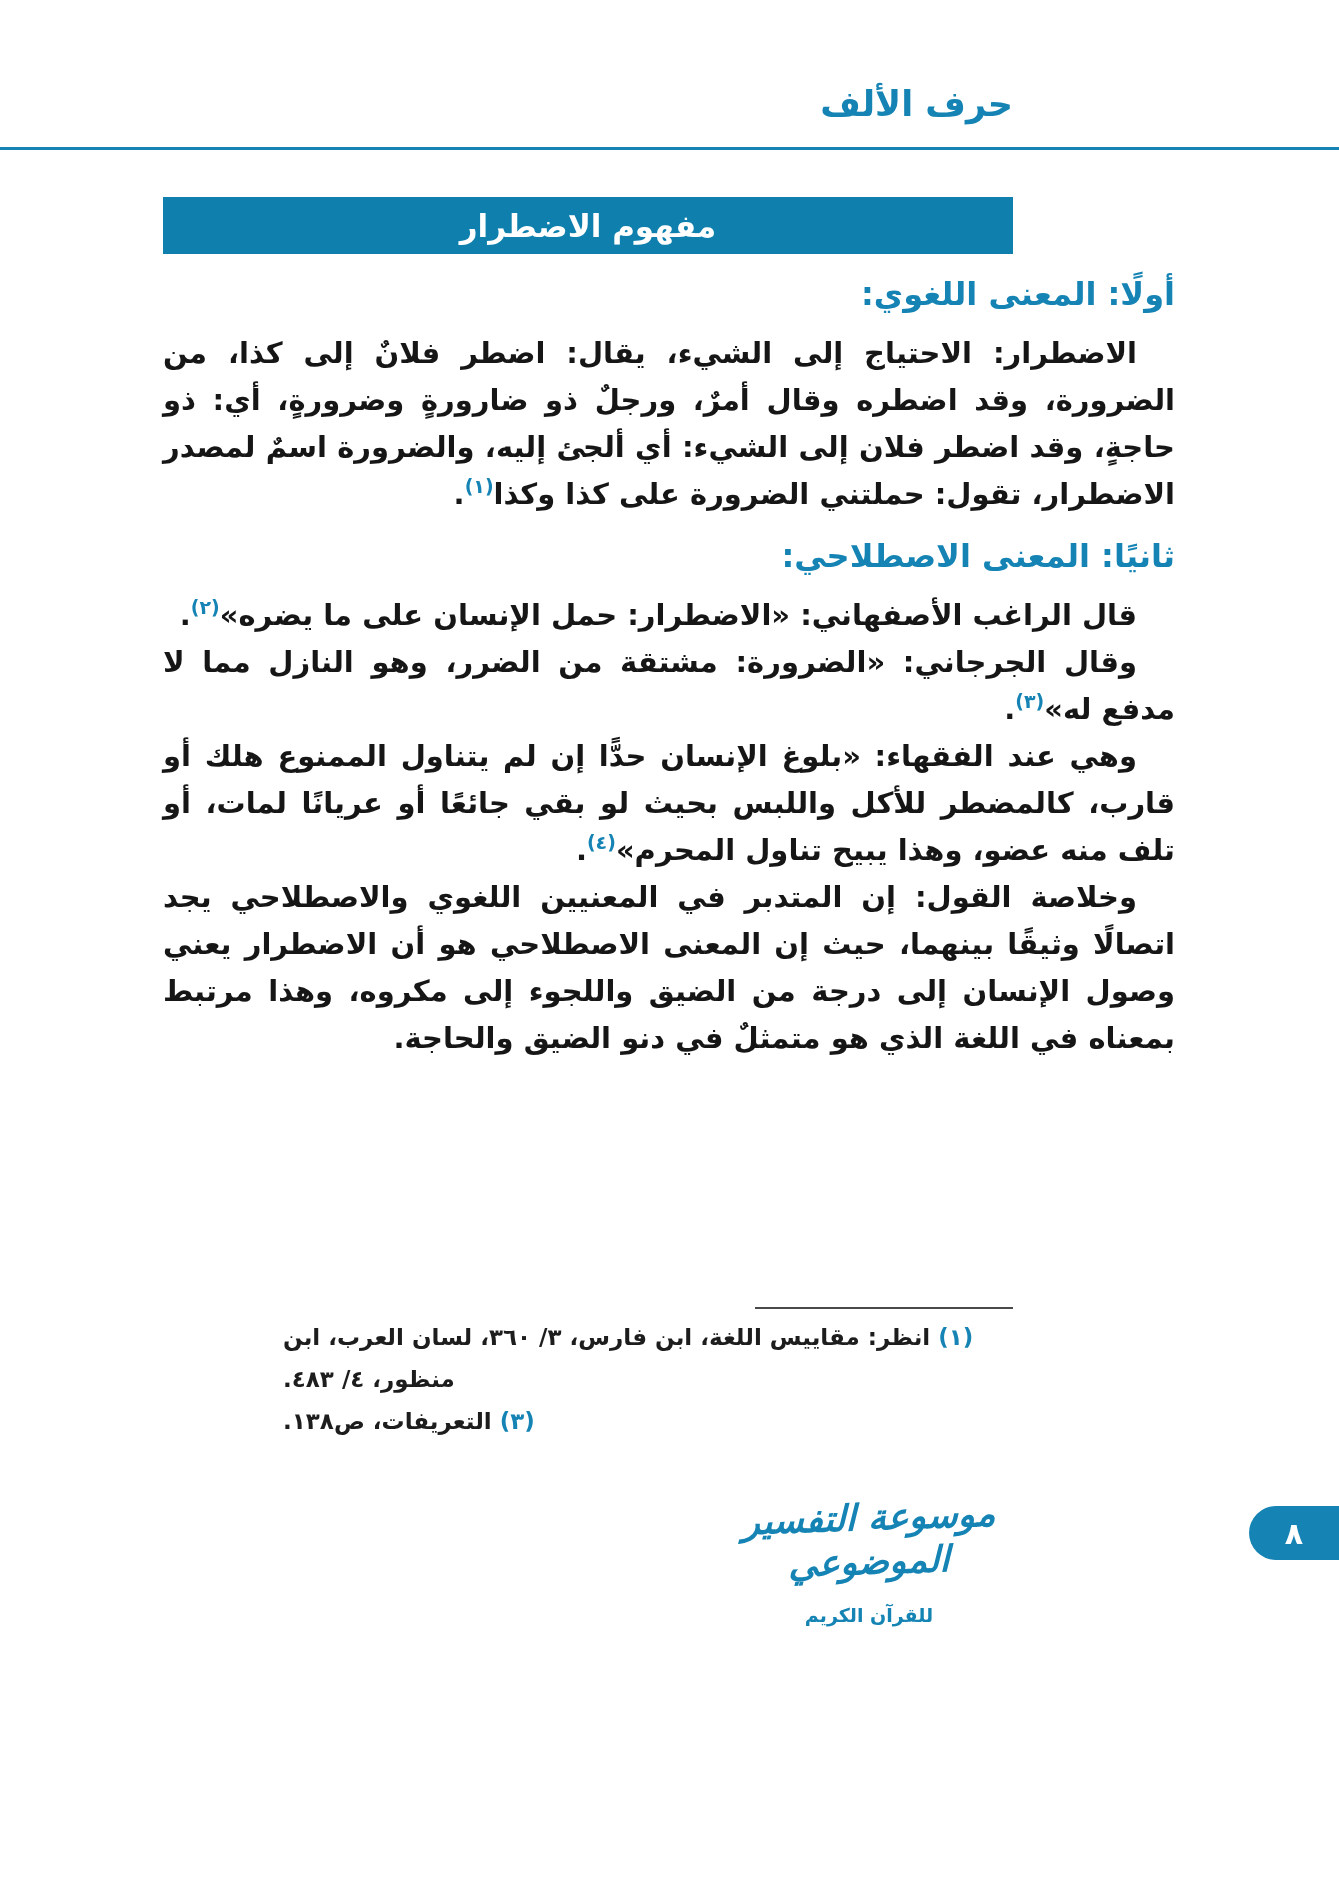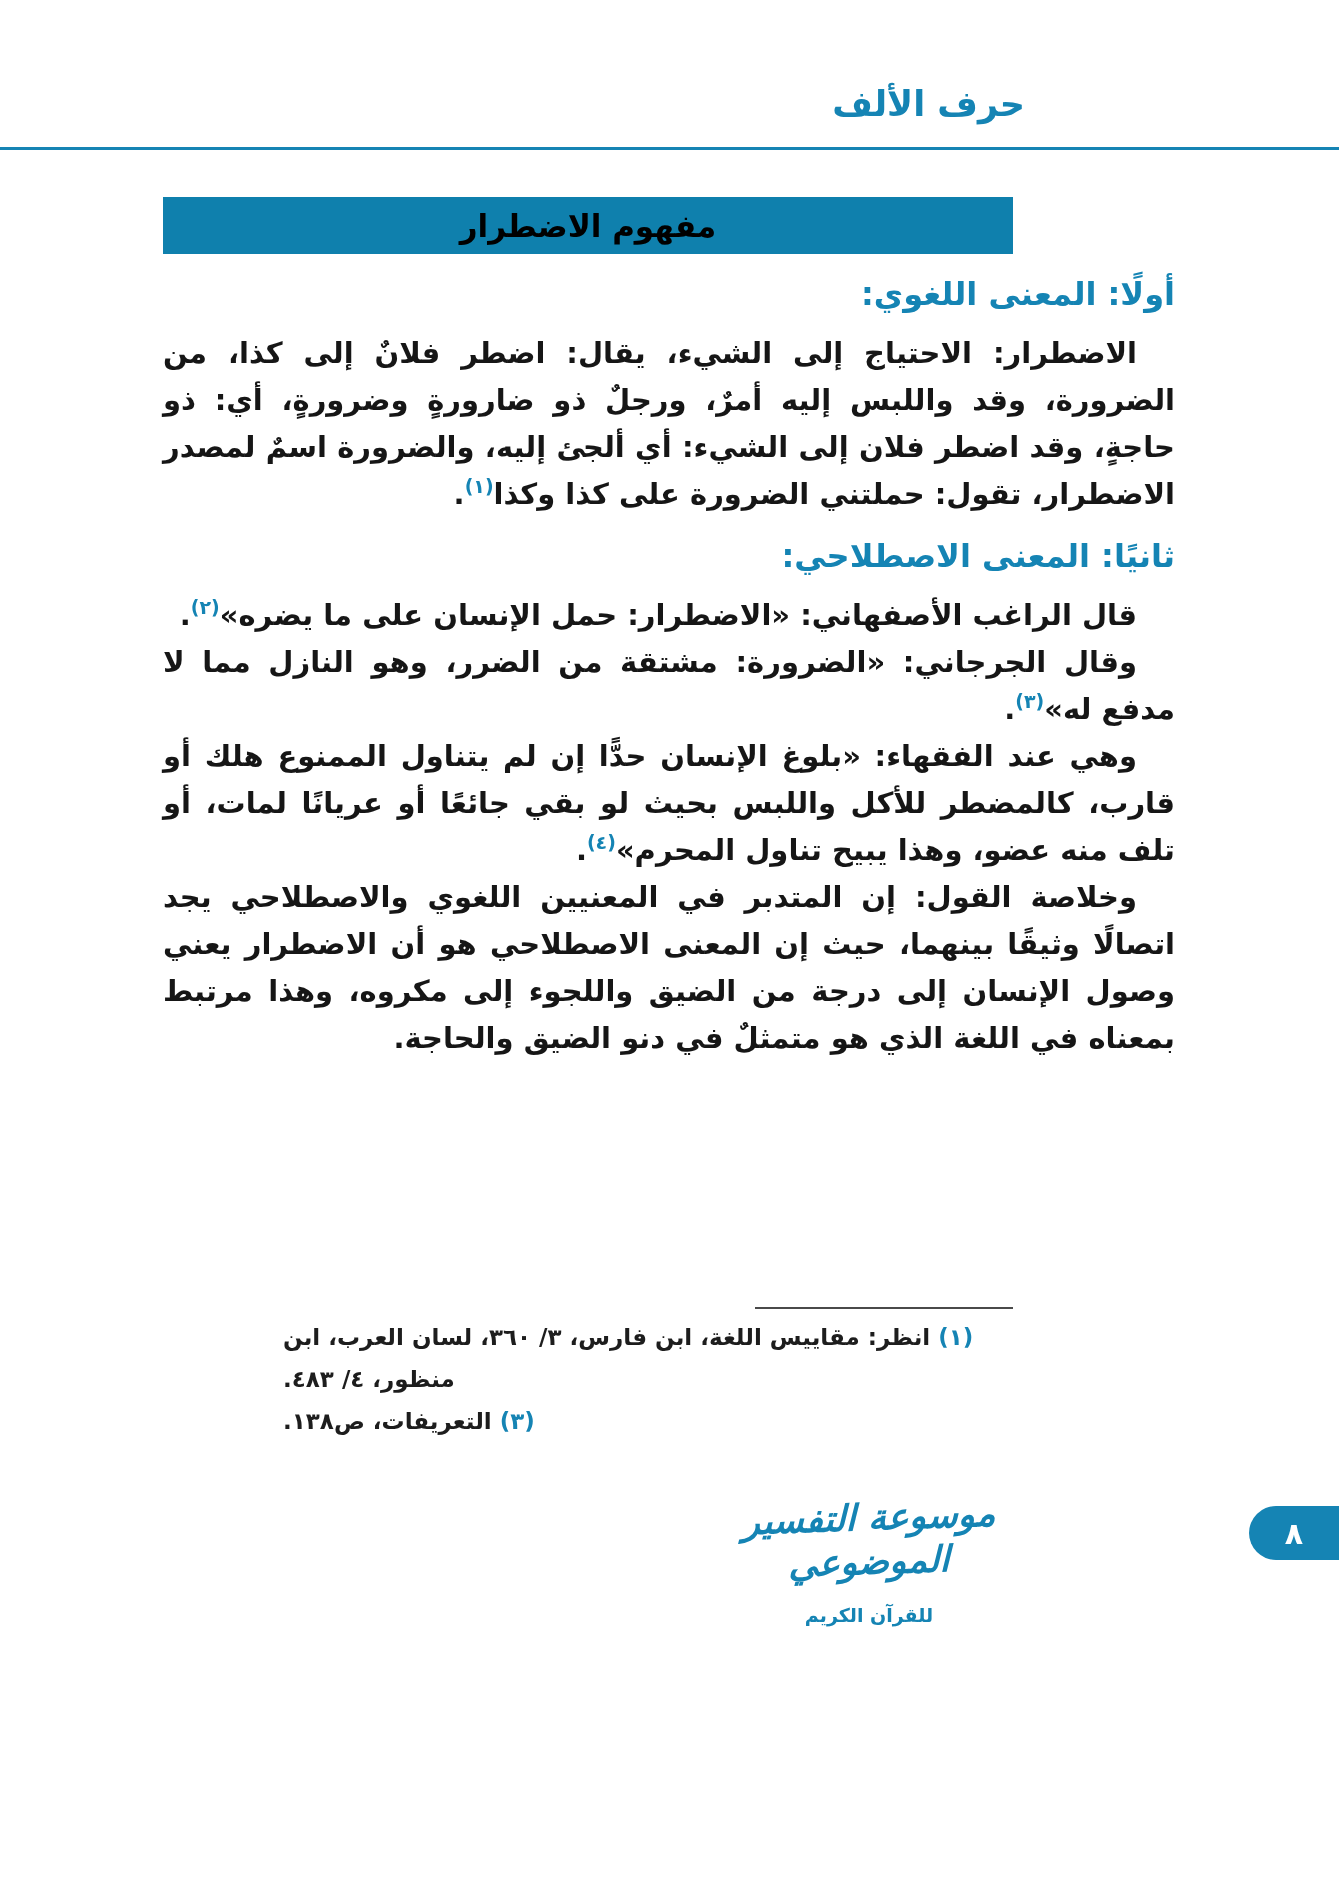--- a/index.html
+++ b/index.html
@@ -12,41 +12,41 @@
     width:1339px;
     height:1890px;
     background:#ffffff;
     font-family:"DejaVu Sans", sans-serif;
     direction:rtl;
     overflow:hidden;
   }
   .running-header{
     position:absolute;
     top:84px;
-    right:314px;
+    right:326px;
     font-size:35px;
     font-weight:700;
     color:var(--accent);
   }
   .header-rule{
     position:absolute;
     top:147px;
     left:0;
     right:0;
     height:3px;
     background:var(--accent);
   }
   .banner{
     position:absolute;
     top:197px;
     right:326px;
     width:850px;
     height:57px;
     background:var(--banner);
-    color:#000000;
+    color:#ffffff;
     display:flex;
     align-items:center;
     justify-content:center;
     font-size:31px;
     font-weight:700;
   }
   .content{
     position:absolute;
     top:272px;
     right:164px;
@@ -147,21 +147,21 @@
   <div class="header-rule"></div>
 
   <div class="banner">
     <span>مفهوم الاضطرار</span>
   </div>
 
   <div class="content">
 
     <h2 class="sec-heading">أولًا: المعنى اللغوي:</h2>
 
-    <p class="body-par"><span>الاضطرار: الاحتياج إلى الشيء، يقال: اضطر فلانٌ إلى كذا، من الضرورة، وقد واللبس إليه أمرٌ، ورجلٌ ذو ضارورةٍ وضرورةٍ، أي: ذو حاجةٍ، وقد اضطر فلان إلى الشيء: أي ألجئ إليه، والضرورة اسمٌ لمصدر الاضطرار، تقول: حملتني الضرورة على كذا وكذا</span><sup class="fn-ref">(١)</sup><span>.</span></p>
+    <p class="body-par"><span>الاضطرار: الاحتياج إلى الشيء، يقال: اضطر فلانٌ إلى كذا، من الضرورة، وقد اضطره وقال أمرٌ، ورجلٌ ذو ضارورةٍ وضرورةٍ، أي: ذو حاجةٍ، وقد اضطر فلان إلى الشيء: أي ألجئ إليه، والضرورة اسمٌ لمصدر الاضطرار، تقول: حملتني الضرورة على كذا وكذا</span><sup class="fn-ref">(١)</sup><span>.</span></p>
 
 
     <h2 class="sec-heading">ثانيًا: المعنى الاصطلاحي:</h2>
 
     <p class="body-par"><span>قال الراغب الأصفهاني: «الاضطرار: حمل الإنسان على ما يضره»</span><sup class="fn-ref">(٢)</sup><span>.</span></p>
 
     <p class="body-par"><span>وقال الجرجاني: «الضرورة: مشتقة من الضرر، وهو النازل مما لا مدفع له»</span><sup class="fn-ref">(٣)</sup><span>.</span></p>
 
     <p class="body-par"><span>وهي عند الفقهاء: «بلوغ الإنسان حدًّا إن لم يتناول الممنوع هلك أو قارب، كالمضطر للأكل واللبس بحيث لو بقي جائعًا أو عريانًا لمات، أو تلف منه عضو، وهذا يبيح تناول المحرم»</span><sup class="fn-ref">(٤)</sup><span>.</span></p>
 

